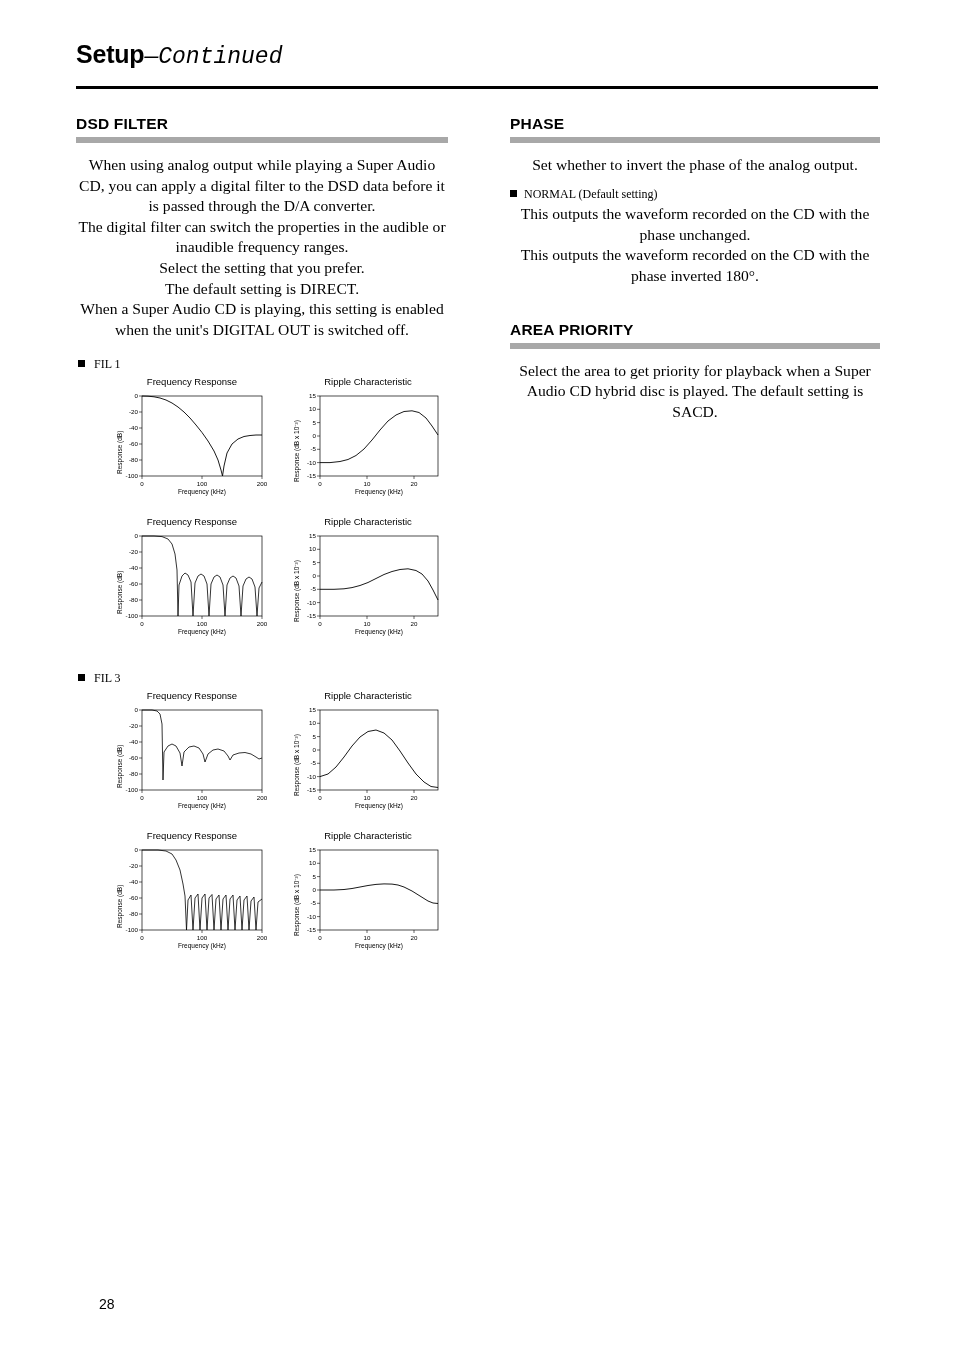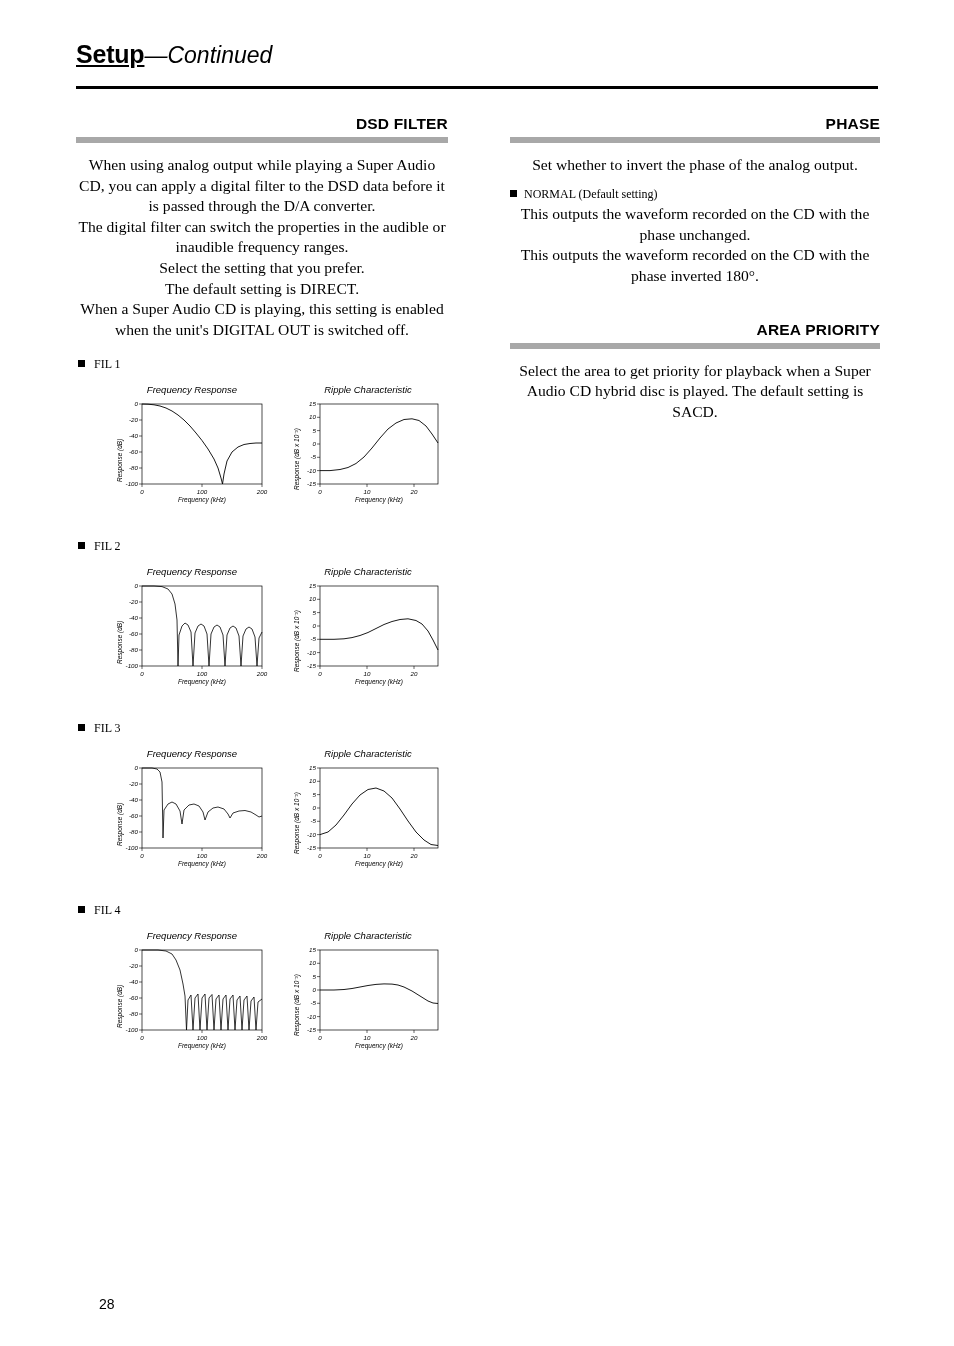--- a/index.html
+++ b/index.html
@@ -27,24 +27,23 @@
     left: 76px;
     top: 40px;
     width: 802px;
   }
   .header-title {
     font-family: "Liberation Sans", sans-serif;
     font-size: 25px;
     font-weight: bold;
     letter-spacing: -0.2px;
     display: inline;
-    text-decoration: underline;
   }
   .header-cont {
-    font-family: Liberation Sans, sans-serif;
+    font-family: Liberation Mono, monospace;
     font-size: 23px;
     font-style: italic;
     display: inline;
     font-weight: normal;
     margin-top: 28px;
   }
   .header-rule {
     position: absolute;
     left: 76px;
     top: 86px;
@@ -64,21 +63,20 @@
     left: 510px;
     top: 115px;
     width: 370px;
   }
   .sec-head {
     font-family: "Liberation Sans", sans-serif;
     font-size: 15.5px;
     font-weight: bold;
     letter-spacing: 0.2px;
     margin: 0 0 4px 0;
-    text-align: right;
   }
   .sec-rule {
     width: 100%;
     height: 6px;
     background: #a8a8a8;
     margin-bottom: 12px;
   }
   p.body {
     font-size: 15.6px;
     line-height: 20.6px;
@@ -104,22 +102,21 @@
     margin-top: 14px;
     margin-bottom: 2px;
     padding-left: 2px;
   }
   .fil-label .sq { margin-right: 9px; }
   
   .graph-row {
     position: relative;
     width: 372px;
     height: 138px;
-    margin-top: 10px;
-    font-style: italic;
+    margin-top: 2px;
   }
   .graph {
     position: absolute;
     top: 0;
   }
   .graph.left { left: 36px; }
   .graph.right { left: 212px; }
   .graph-title {
     font-family: "Liberation Sans", sans-serif;
     font-size: 9.5px;
@@ -252,21 +249,20 @@
               <text class="tick-lab" x="126" y="96" text-anchor="middle">20</text>
             </g>
             <path d="M32,72.6 L42,72.6 L52,71.5 L60,69.5 L68,65.5 L76,59 L84,50 L92,40 L100,31 L108,25 L116,21.5 L124,20.8 L131,22.5 L138,28 L144,36 L150,45" fill="none" stroke="#000" stroke-width="0.9"></path>
           </svg>
           <div class="axis-title-y" style="left:4px; top:92px;">Response (dB x 10⁻³)</div>
           <div class="axis-title-x" style="left:32px; top:98px; width:118px;">Frequency (kHz)</div>
         </div>
       </div>
     </div>
 
-    <div class="fil-label"><span class="sq"></span><span>FIL 2</span></div>
     <div class="graph-row">
       <div class="graph left">
         <div class="graph-title">Frequency Response</div>
         <div class="plot-wrap">
           <svg class="plot" width="160" height="112" viewBox="0 0 160 112">
             <rect x="30" y="6" width="120" height="80" fill="none" stroke="#000" stroke-width="0.7"></rect>
             <g>
               <line x1="27" y1="6" x2="30" y2="6" stroke="#000" stroke-width="0.6"></line>
               <line x1="27" y1="22" x2="30" y2="22" stroke="#000" stroke-width="0.6"></line>
               <line x1="27" y1="38" x2="30" y2="38" stroke="#000" stroke-width="0.6"></line>
@@ -396,21 +392,20 @@
               <text class="tick-lab" x="126" y="96" text-anchor="middle">20</text>
             </g>
             <path d="M32,72.6 L40,70 L48,63 L56,53 L64,42 L72,33 L80,27.5 L88,26 L96,29 L104,36 L112,47 L120,59 L128,70 L136,78 L143,82.5 L150,83.5" fill="none" stroke="#000" stroke-width="0.9"></path>
           </svg>
           <div class="axis-title-y" style="left:4px; top:92px;">Response (dB x 10⁻³)</div>
           <div class="axis-title-x" style="left:32px; top:98px; width:118px;">Frequency (kHz)</div>
         </div>
       </div>
     </div>
 
-    <div class="fil-label"><span class="sq"></span><span>FIL 4</span></div>
     <div class="graph-row">
       <div class="graph left">
         <div class="graph-title">Frequency Response</div>
         <div class="plot-wrap">
           <svg class="plot" width="160" height="112" viewBox="0 0 160 112">
             <rect x="30" y="6" width="120" height="80" fill="none" stroke="#000" stroke-width="0.7"></rect>
             <g>
               <line x1="27" y1="6" x2="30" y2="6" stroke="#000" stroke-width="0.6"></line>
               <line x1="27" y1="22" x2="30" y2="22" stroke="#000" stroke-width="0.6"></line>
               <line x1="27" y1="38" x2="30" y2="38" stroke="#000" stroke-width="0.6"></line>

